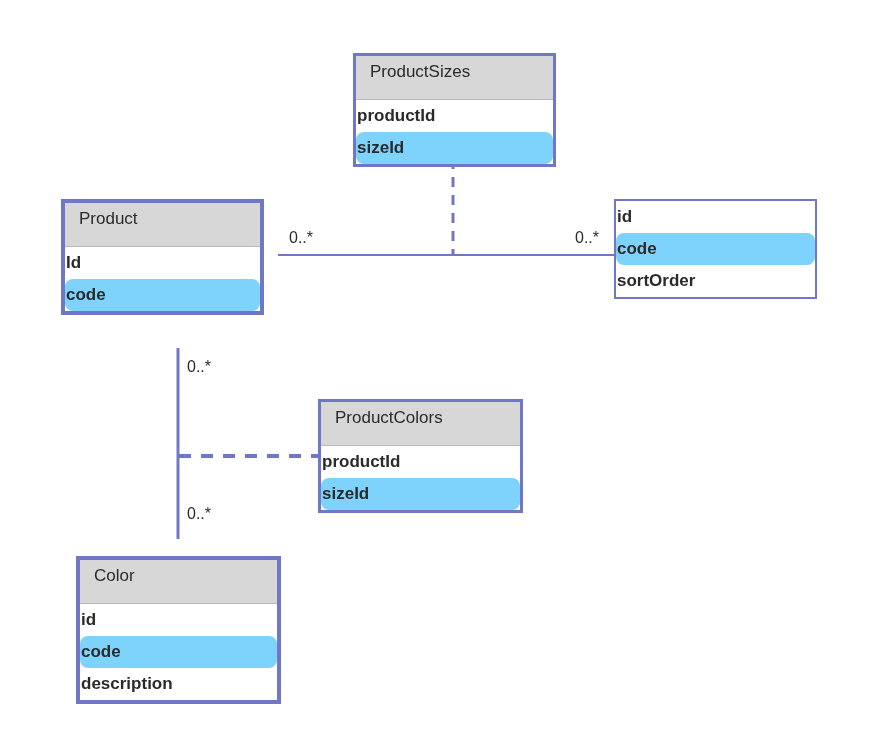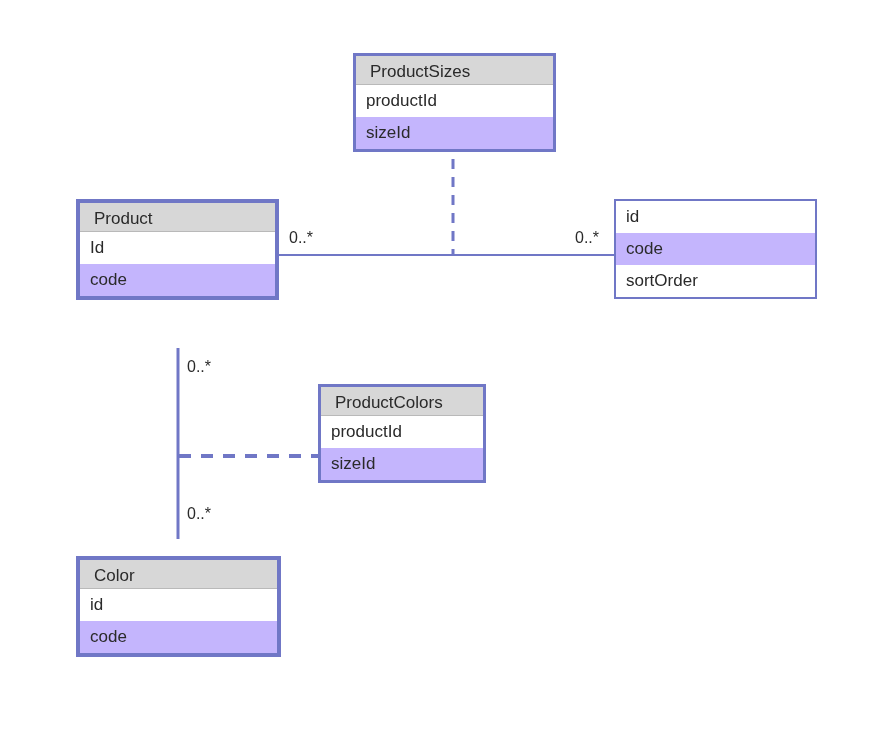--- a/index.html
+++ b/index.html
@@ -27,29 +27,31 @@
     pointer-events: none;
   }
   .entity {
     position: absolute;
     border: 3px solid #7077c6;
     background: #ffffff;
     box-sizing: border-box;
   }
   .entity .title {
     background: #d7d7d7;
-    padding: 6px 10px 2px 14px;
+    padding: 6px 10px 17px 14px;
     font-weight: 500;
     border-bottom: 1px solid #b9b9b9;
   }
   .entity .row {
-    padding: 6px 10px;
+    padding: 6px 1px;
+    font-weight: bold;
   }
   .entity .row.alt {
-    background: #c4b5fd;
+    background: #7dd3fc;
+    border-radius: 8px;
   }
   .multiplicity {
     position: absolute;
     font-size: 16px;
     color: #2a2a2a;
   }
 </style>
 </head>
 <body>
 
@@ -65,42 +67,43 @@
 
     <line x1="179" y1="456" x2="319" y2="456" stroke="#7077c6" stroke-width="4" stroke-dasharray="12,10"></line>
   </svg>
 
   <div class="entity" style="left:353px; top:53px; width:203px;">
     <div class="title">ProductSizes</div>
     <div class="row">productId</div>
     <div class="row alt">sizeId</div>
   </div>
 
-  <div class="entity" style="left:76px; top:199px; width:203px; border-width:4px;">
+  <div class="entity" style="left:61px; top:199px; width:203px; border-width:4px;">
     <div class="title">Product</div>
     <div class="row">Id</div>
     <div class="row alt">code</div>
   </div>
 
   <div class="entity" style="left:614px; top:199px; width:203px; border-width:2px;">
     <div class="row">id</div>
     <div class="row alt">code</div>
     <div class="row">sortOrder</div>
   </div>
 
-  <div class="entity" style="left:318px; top:384px; width:168px;">
+  <div class="entity" style="left:318px; top:399px; width:205px;">
     <div class="title">ProductColors</div>
     <div class="row">productId</div>
     <div class="row alt">sizeId</div>
   </div>
 
   <div class="entity" style="left:76px; top:556px; width:205px; border-width:4px;">
     <div class="title">Color</div>
     <div class="row">id</div>
     <div class="row alt">code</div>
+    <div class="row">description</div>
   </div>
 
   <div class="multiplicity" style="left:289px; top:229px;">0..*</div>
   <div class="multiplicity" style="left:575px; top:229px;">0..*</div>
   <div class="multiplicity" style="left:187px; top:358px;">0..*</div>
   <div class="multiplicity" style="left:187px; top:505px;">0..*</div>
 
 </div>
 
 </body></html>

